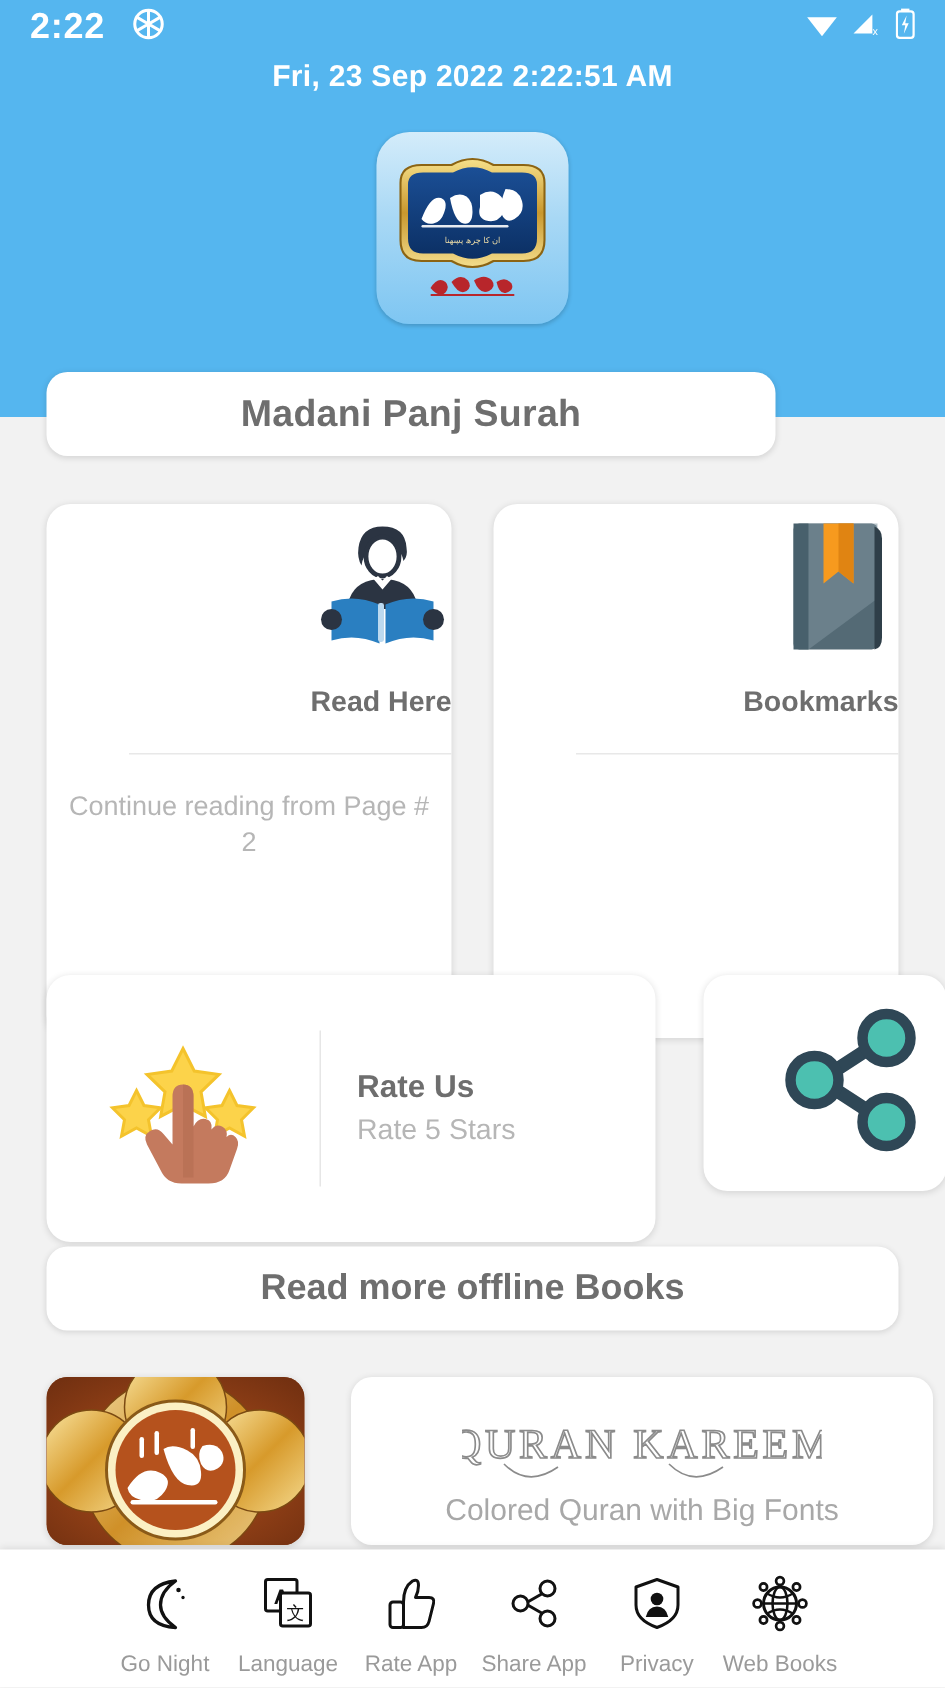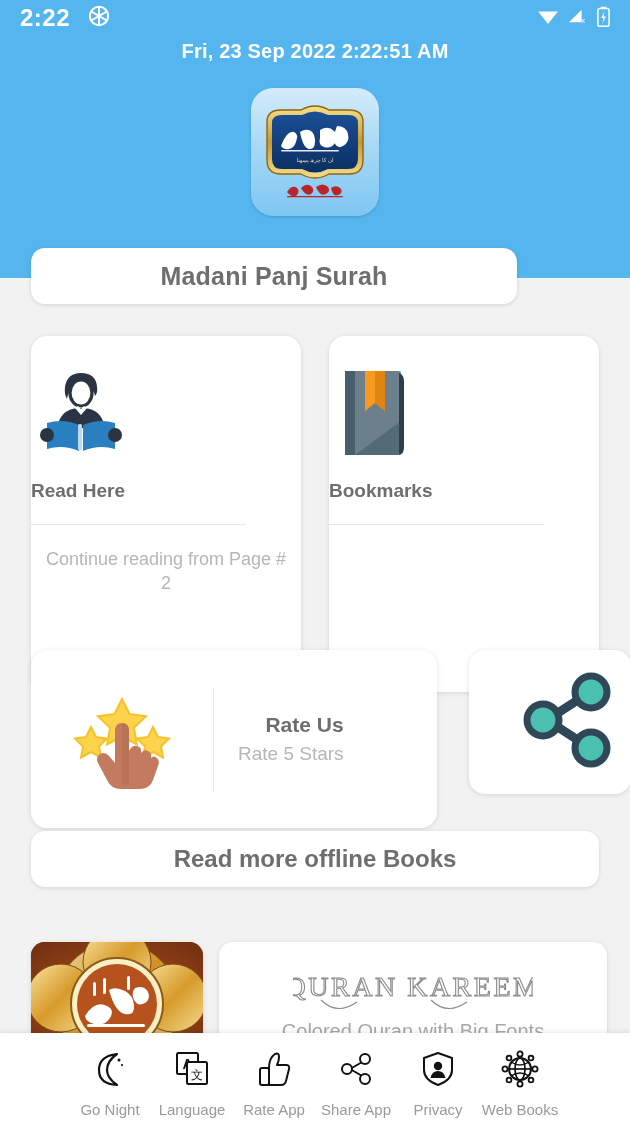--- a/index.html
+++ b/index.html
@@ -56,43 +56,42 @@
   }
 
   
   .big-row {
     position:absolute; top:336px; left:31px; width:568px;
     display:flex; gap:28px;
   }
   .big-card {
     width:270px; height:356px; border-radius:16px;
     background:#fff; box-shadow:0 1px 5px rgba(0,0,0,0.12);
-    display:flex; flex-direction:column; align-items:flex-start;
-    padding-top:22px;
+    display:flex; flex-direction:column; align-items:flex-end;
   }
   .big-icon { height:110px; display:flex; align-items:center; justify-content:center; }
   .big-title {
     font-size:19px; font-weight:700; color:#6e6e6e;
     margin-top:12px;
   }
   .big-sep { width:215px; height:1px; background:#e8e8e8; margin:22px 0 0 0; }
   .big-sub {
     font-size:18px; color:#b6b6b6; text-align:center;
     line-height:1.35; padding:0 14px; margin-top:22px;
   }
 
   
   .mid-row {
     position:absolute; top:650px; left:31px; width:600px;
     display:flex; gap:32px;
   }
   .rate-card {
     width:406px; height:178px; border-radius:16px;
     background:#fff; box-shadow:0 1px 5px rgba(0,0,0,0.12);
-    display:flex; align-items:center;text-align:right;
+    display:flex; align-items:center;
   }
   .rate-icon { width:182px; display:flex; align-items:center; justify-content:center; }
   .rate-div { width:1px; height:104px; background:#e6e6e6; }
   .rate-txt { padding-left:24px; }
   .rate-t { font-size:21px; font-weight:700; color:#6e6e6e; }
   .rate-s { font-size:19px; color:#b6b6b6; margin-top:6px; }
 
   .share-card {
     width:162px; height:144px; border-radius:16px;
     background:#fff; box-shadow:0 1px 5px rgba(0,0,0,0.12);
@@ -104,22 +103,22 @@
   .more-bar {
     position:absolute; top:831px; left:31px; width:568px; height:56px;
     border-radius:14px; background:#fff;
     box-shadow:0 1px 4px rgba(0,0,0,0.13);
     display:flex; align-items:center; justify-content:center;
   }
   .more-bar span { font-size:24px; font-weight:700; color:#6e6e6e; }
 
   
   .book-strip {
-    position:absolute; top:942px; left:31px; width:600px;
-    display:flex; gap:16px;
+    position:absolute; top:918px; left:31px; width:600px;
+    display:flex; gap:31px;
   }
   .book-thumb {
     width:172px; height:112px; border-radius:14px;
     overflow:hidden; box-shadow:0 1px 5px rgba(0,0,0,0.12);
     background:#8a3a12;
   }
   .book-info {
     width:388px; height:112px; border-radius:14px; background:#fff;
     box-shadow:0 1px 5px rgba(0,0,0,0.12);
     display:flex; flex-direction:column; align-items:center;

